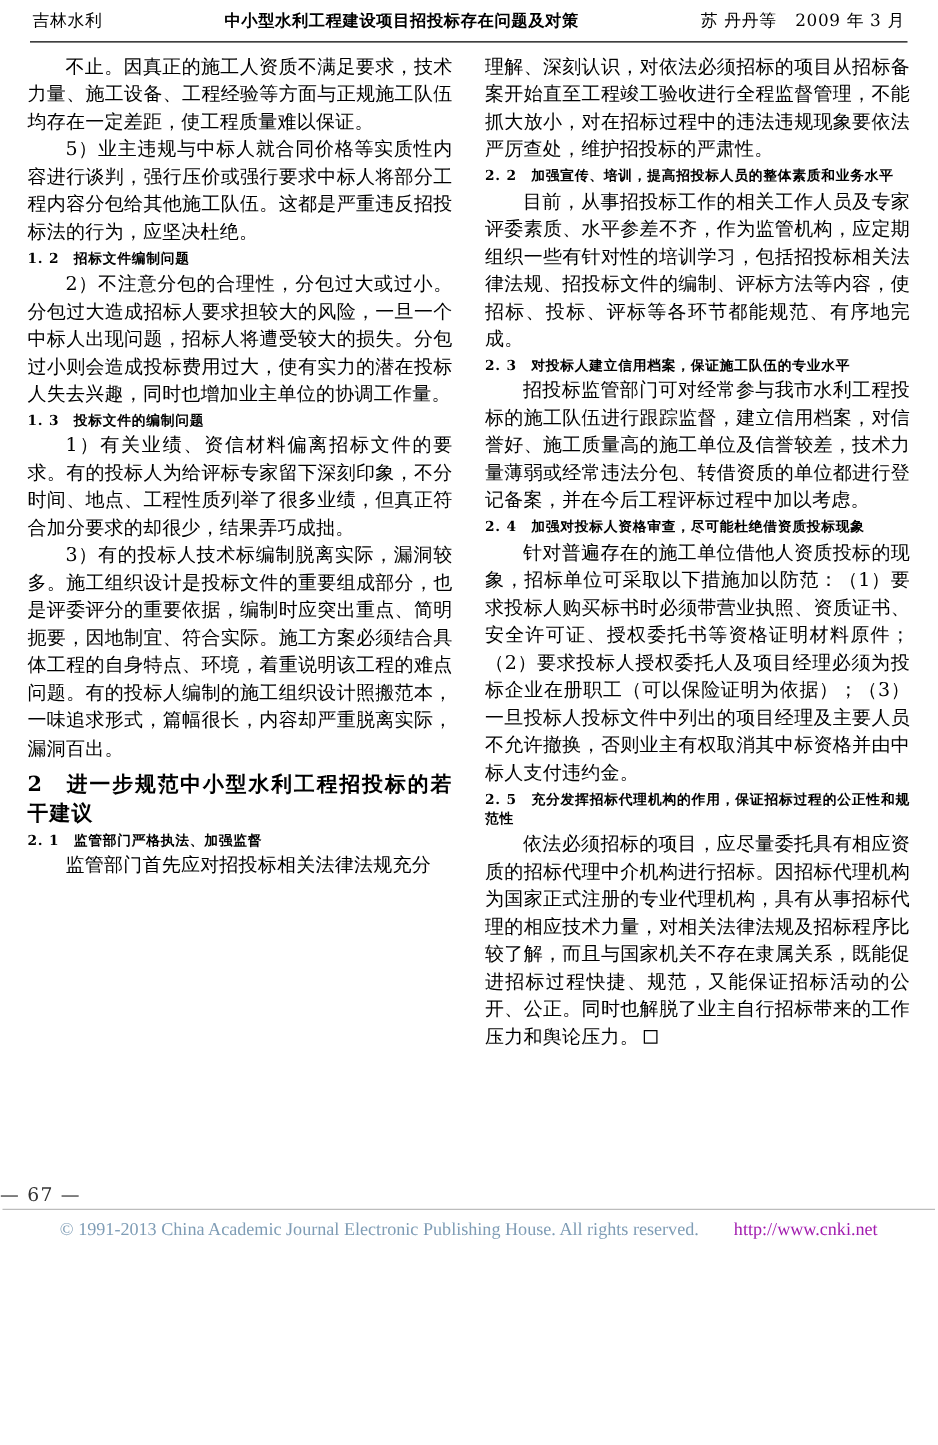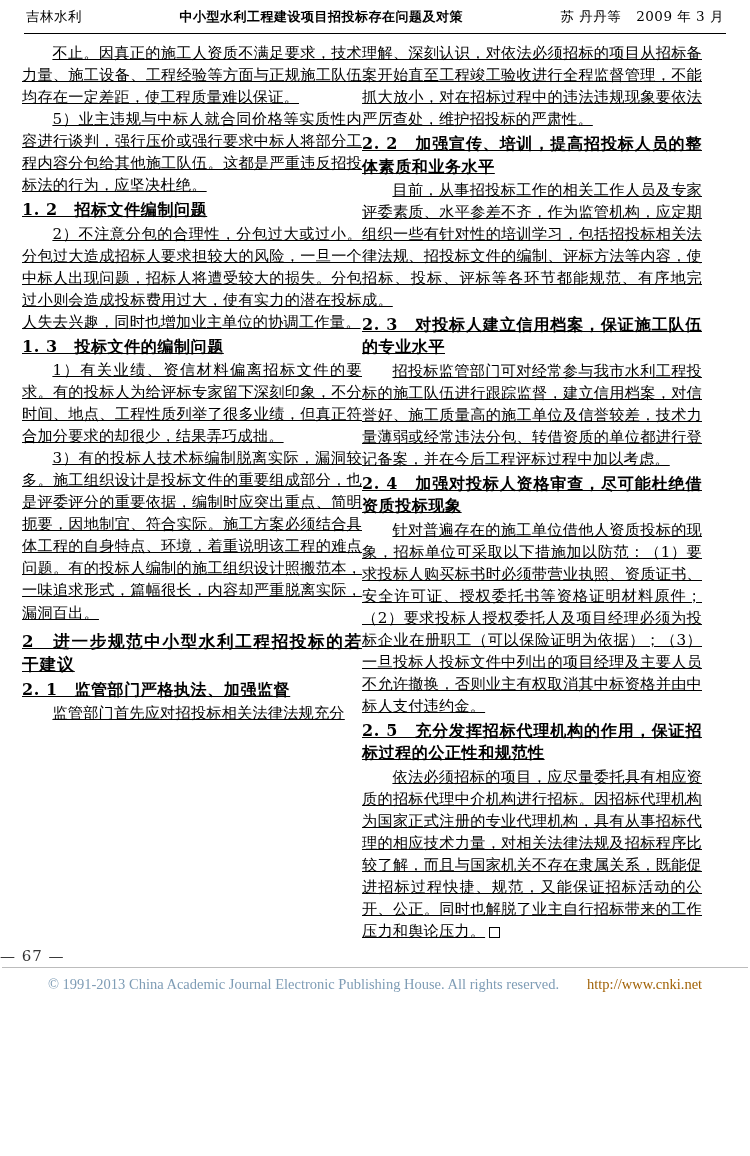--- a/index.html
+++ b/index.html
@@ -49,39 +49,39 @@
   .runhead-right span + span { margin-left: 10px; }
   .rule {
     border: 0;
     border-top: 1px solid #000;
     margin: 3px 2px 0 2px;
   }
 
   
   .columns {
     display: flex;
+    gap: 26px;
     margin-top: 8px;
     height: 1010px;
-    text-decoration: underline;
   }
   .col {
     width: 340px;
     font-size: 15.2px;
     line-height: 1.45;
     text-align: justify;
   }
   p.para {
     margin: 0;
     text-indent: 2em;
     letter-spacing: 0.2px;
   }
   p.para.noindent { text-indent: 0; }
   h3.sec {
     margin: 3px 0 1px 0;
-    font-size: 16px;
+    font-size: 11px;
     font-weight: bold;
     line-height: 1.4;
     text-indent: 0;
     letter-spacing: 0.6px;
   }
   h2.bigsec {
     margin: 6px 0 1px 0;
     font-size: 16.6px;
     font-weight: bold;
     line-height: 1.4;
@@ -108,21 +108,21 @@
     display: flex;
     align-items: center;
     justify-content: center;
     gap: 28px;
     color: #7e9cb5;
     font-size: 14.5px;
     font-family: "Liberation Serif", serif;
     border-top: 0;
     padding-top: 3px;
   }
-  .copyright .cnki-url { color: #a16207; }
+  .copyright .cnki-url { color: #a21caf; }
   .footrule {
     border: 0;
     border-top: 1px solid #bcbcbc;
     margin: 0 2px 5px 2px;
   }
   .box-end {
     display: inline-block;
     width: 9px;
     height: 9px;
     border: 1px solid #000;

